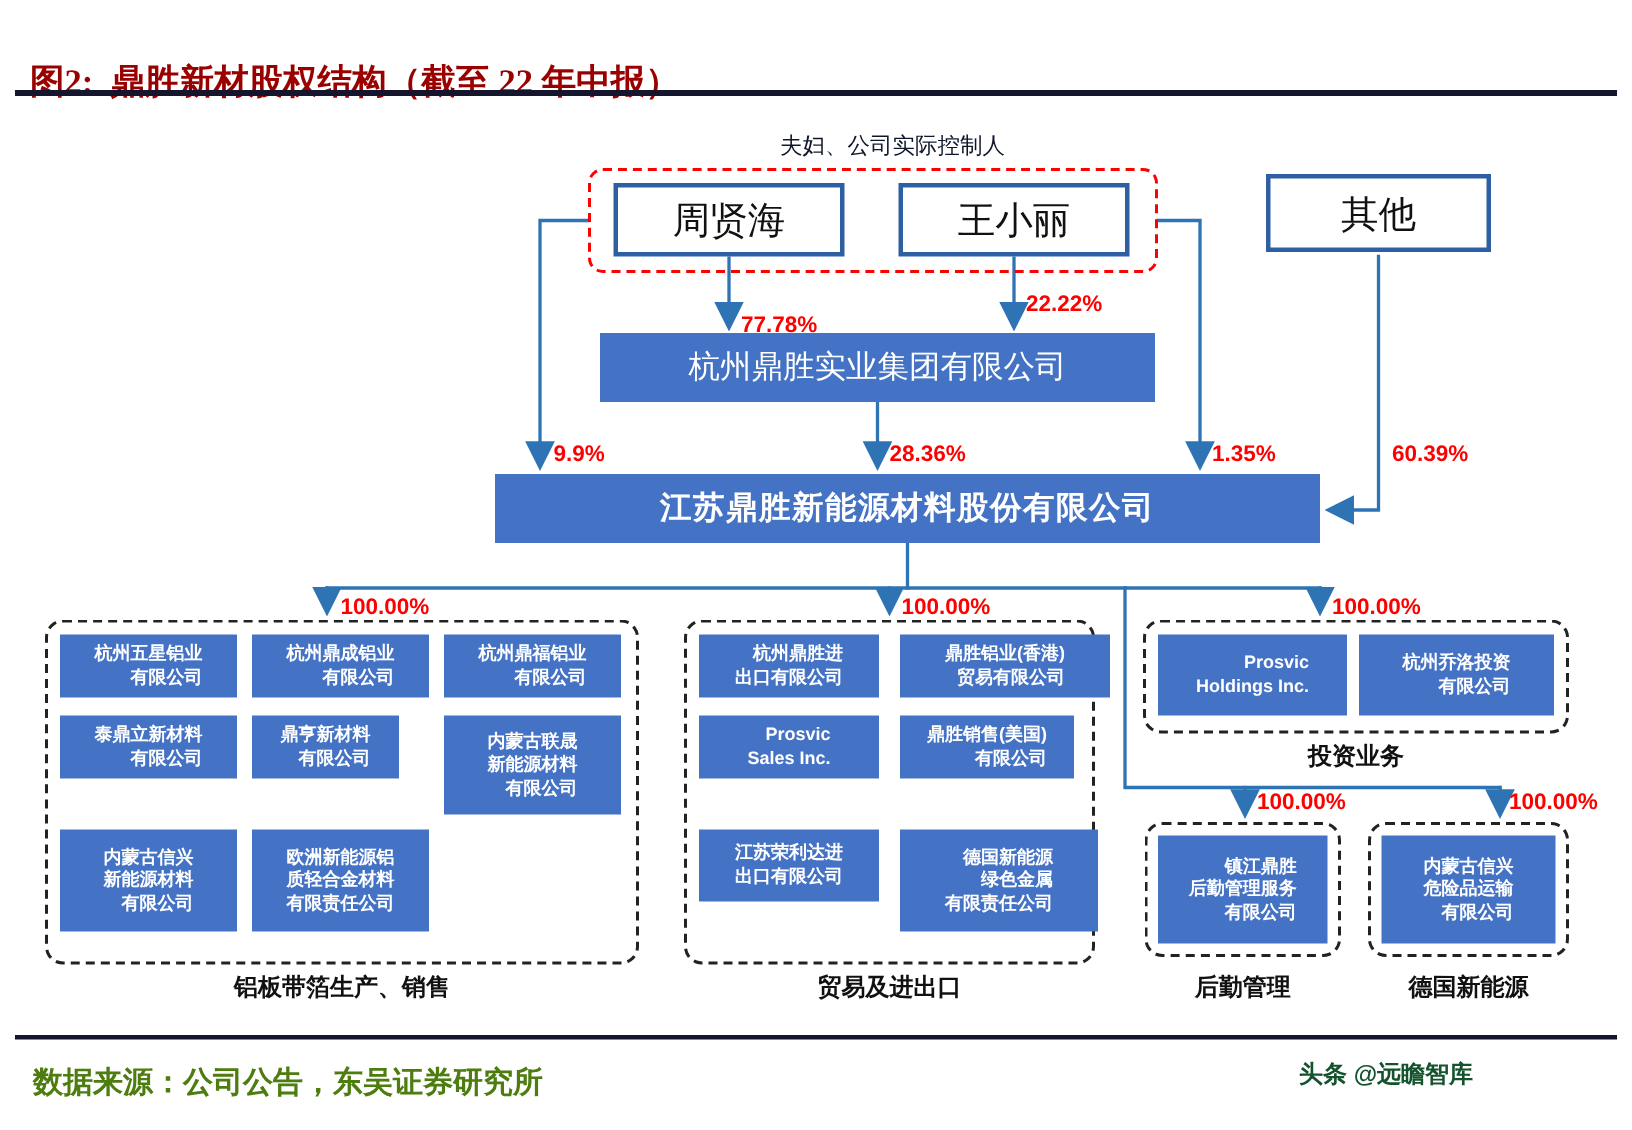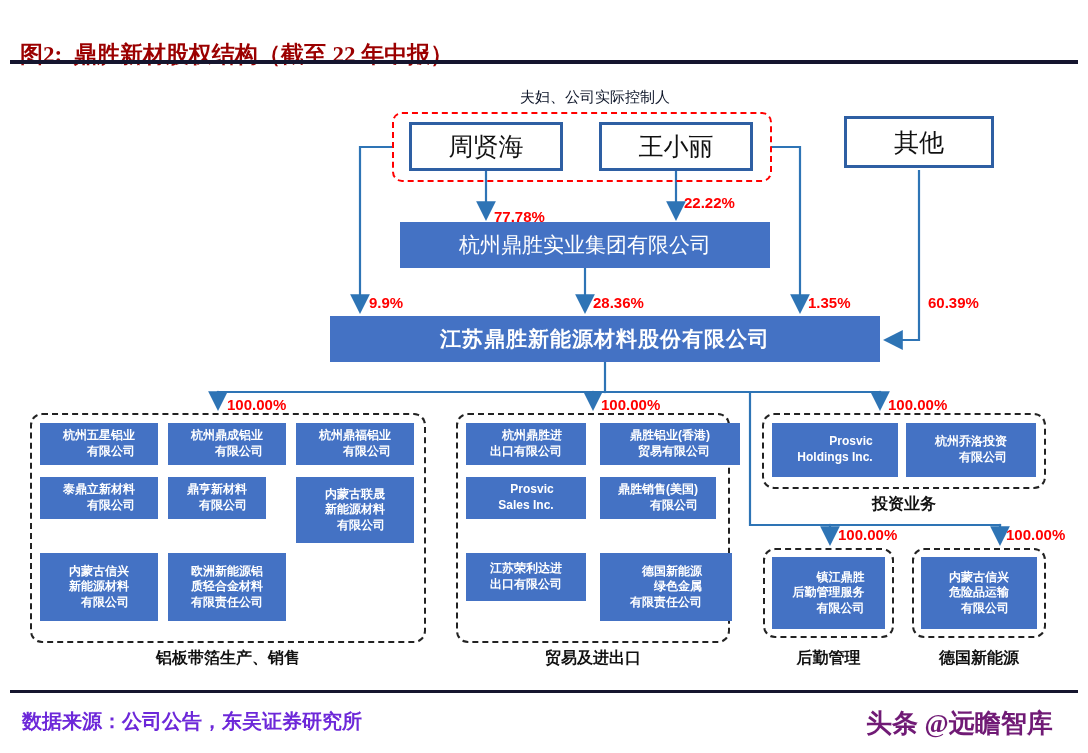--- a/index.html
+++ b/index.html
@@ -11,22 +11,22 @@
   .annotation { color:#0f172a; font-size:15px; text-align:center; }
   .white-box { background:#ffffff; border:3px solid #2E5FA3; color:#111111; display:flex; align-items:center; justify-content:center; font-size:25px; }
   .blue-box { background:#4472C4; color:#ffffff; display:flex; align-items:center; justify-content:center; text-align:center; white-space:pre-line; line-height:1.3; }
   .parent-box { font-size:21px; font-weight:500; }
   .main-box { font-size:21px; font-weight:bold; letter-spacing:1px; }
   .company { font-size:12px; font-weight:bold; padding:2px;text-align:right; }
   .pct { color:#FF0000; font-weight:bold; font-size:15px; white-space:nowrap; }
   .red-dash { border:2.5px dashed #FF0000; border-radius:10px; }
   .group-dash { border:2px dashed #222222; border-radius:12px; }
   .group-label { font-weight:bold; font-size:16px; color:#111111; text-align:center; }
-  .footer-src { font-family:"Liberation Serif","DejaVu Serif",serif; font-weight:bold; font-size:20px; color:#6d28d9; }
-  .watermark { font-weight:bold; font-size:26px; color:#701a75;font-family:Liberation Serif, serif; }
+  .footer-src { font-family:"Liberation Serif","DejaVu Serif",serif; font-weight:bold; font-size:20px; color:#4d7c0f; }
+  .watermark { font-weight:bold; font-size:16px; color:#14532d; }
 </style>
 </head>
 <body>
 
 <div class="page">
 
   <div class="abs title" style="left:20px; top:16px;margin-top:23px;">图2:  鼎胜新材股权结构（截至 22 年中报）</div>
   <div class="abs rule" style="left:10px; top:60px; width:1068px; height:4px;"></div>
 
   <svg class="abs" style="left:0; top:0;" width="1088" height="753" viewBox="0 0 1088 753">

